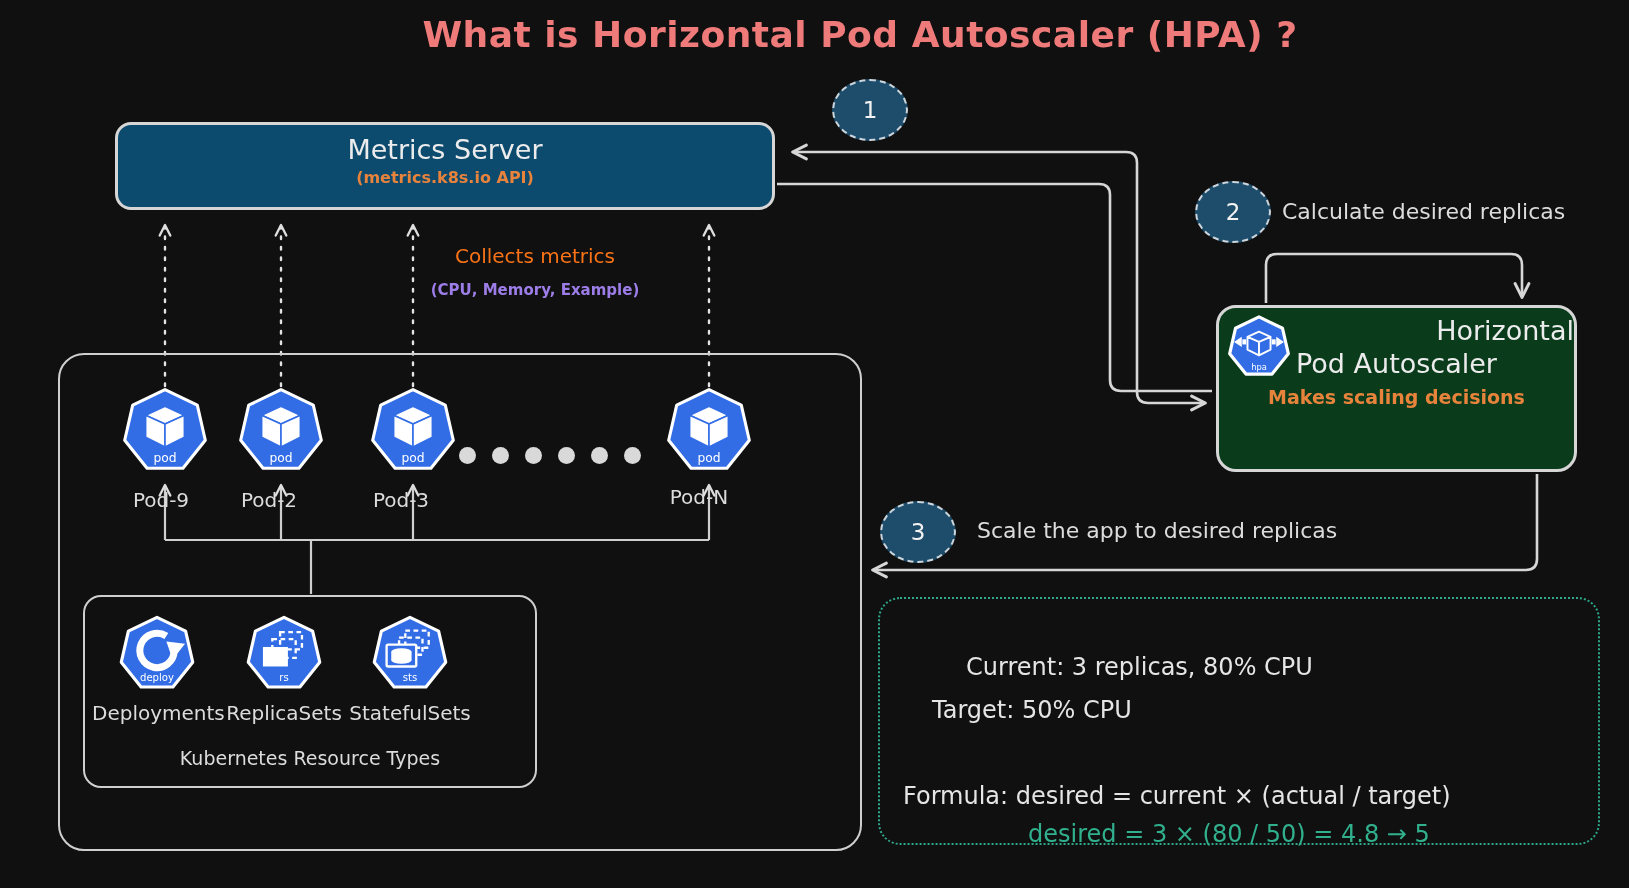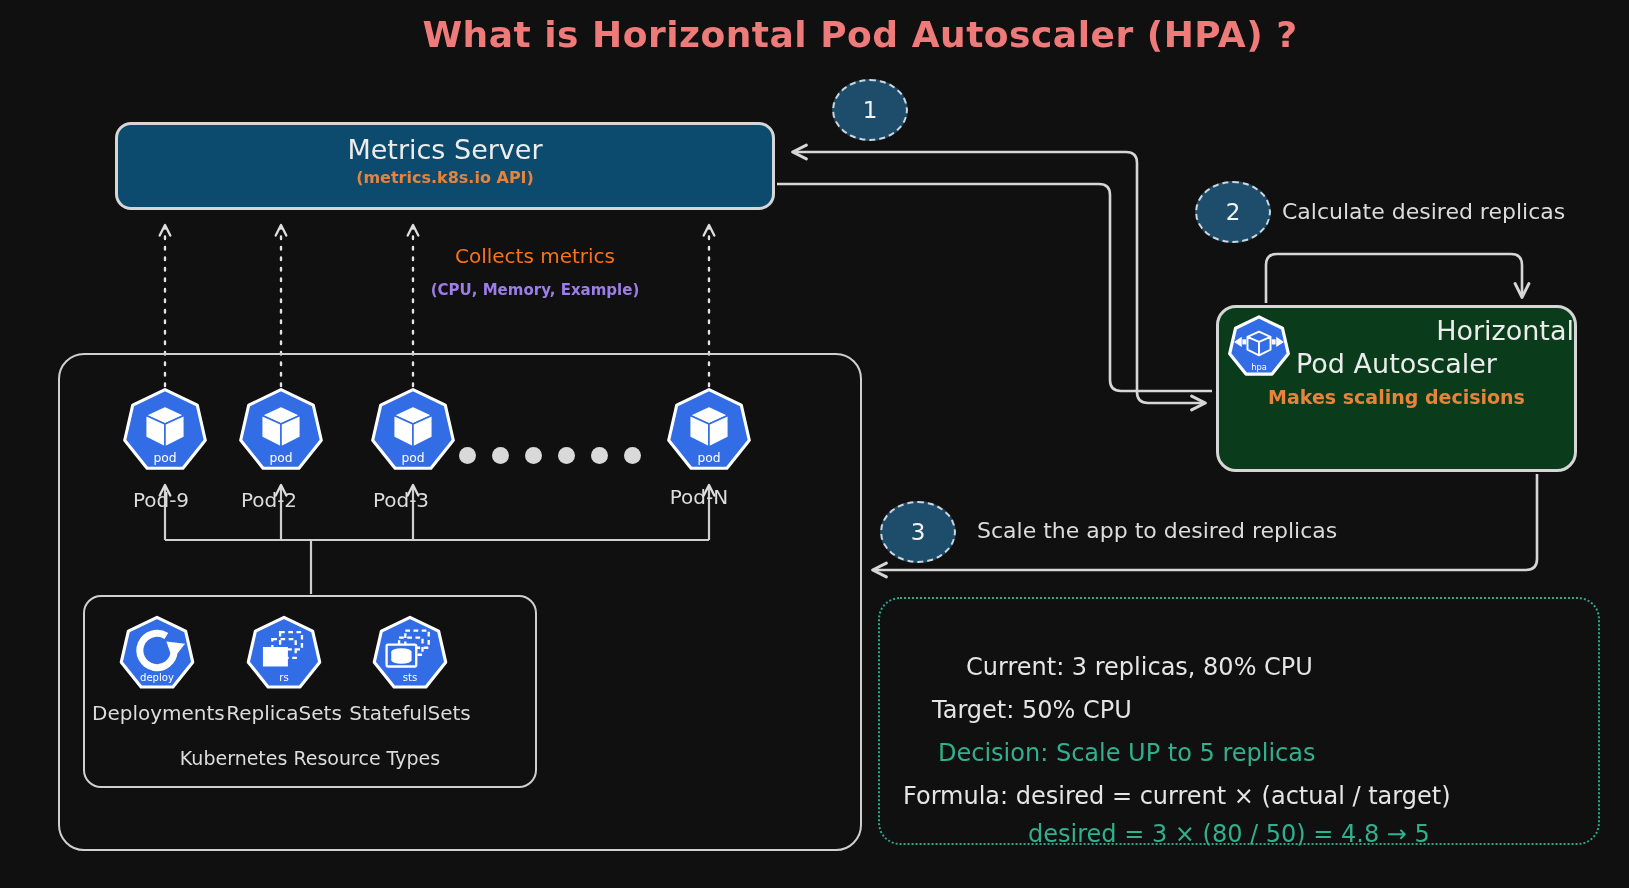--- a/index.html
+++ b/index.html
@@ -205,18 +205,17 @@
       <text x="50" y="86" font-size="13" fill="#fff" text-anchor="middle">hpa</text>
     </svg>
     <div class="hpa-line1">Horizontal</div>
     <div class="hpa-line2">Pod Autoscaler</div>
     <div class="hpa-sub">Makes scaling decisions</div>
   </div>
 
   <div class="abs ex-box">
     <div class="ex-line" style="left:52px;top:54px;margin-left:34px;">Current: 3 replicas, 80% CPU</div>
     <div class="ex-line" style="left:52px;top:97px;">Target: 50% CPU</div>
-    <div class="ex-line ex-teal" style="left:58px;top:140px;">Decision: Scale UP to 5 replicas</div>
     <div class="ex-line" style="left:23px;top:183px;">Formula: desired = current × (actual / target)</div>
     <div class="ex-line ex-teal" style="left:148px;top:221px;">desired = 3 × (80 / 50) = 4.8 → 5</div>
   </div>
 
 </div>
 
 </body></html>

